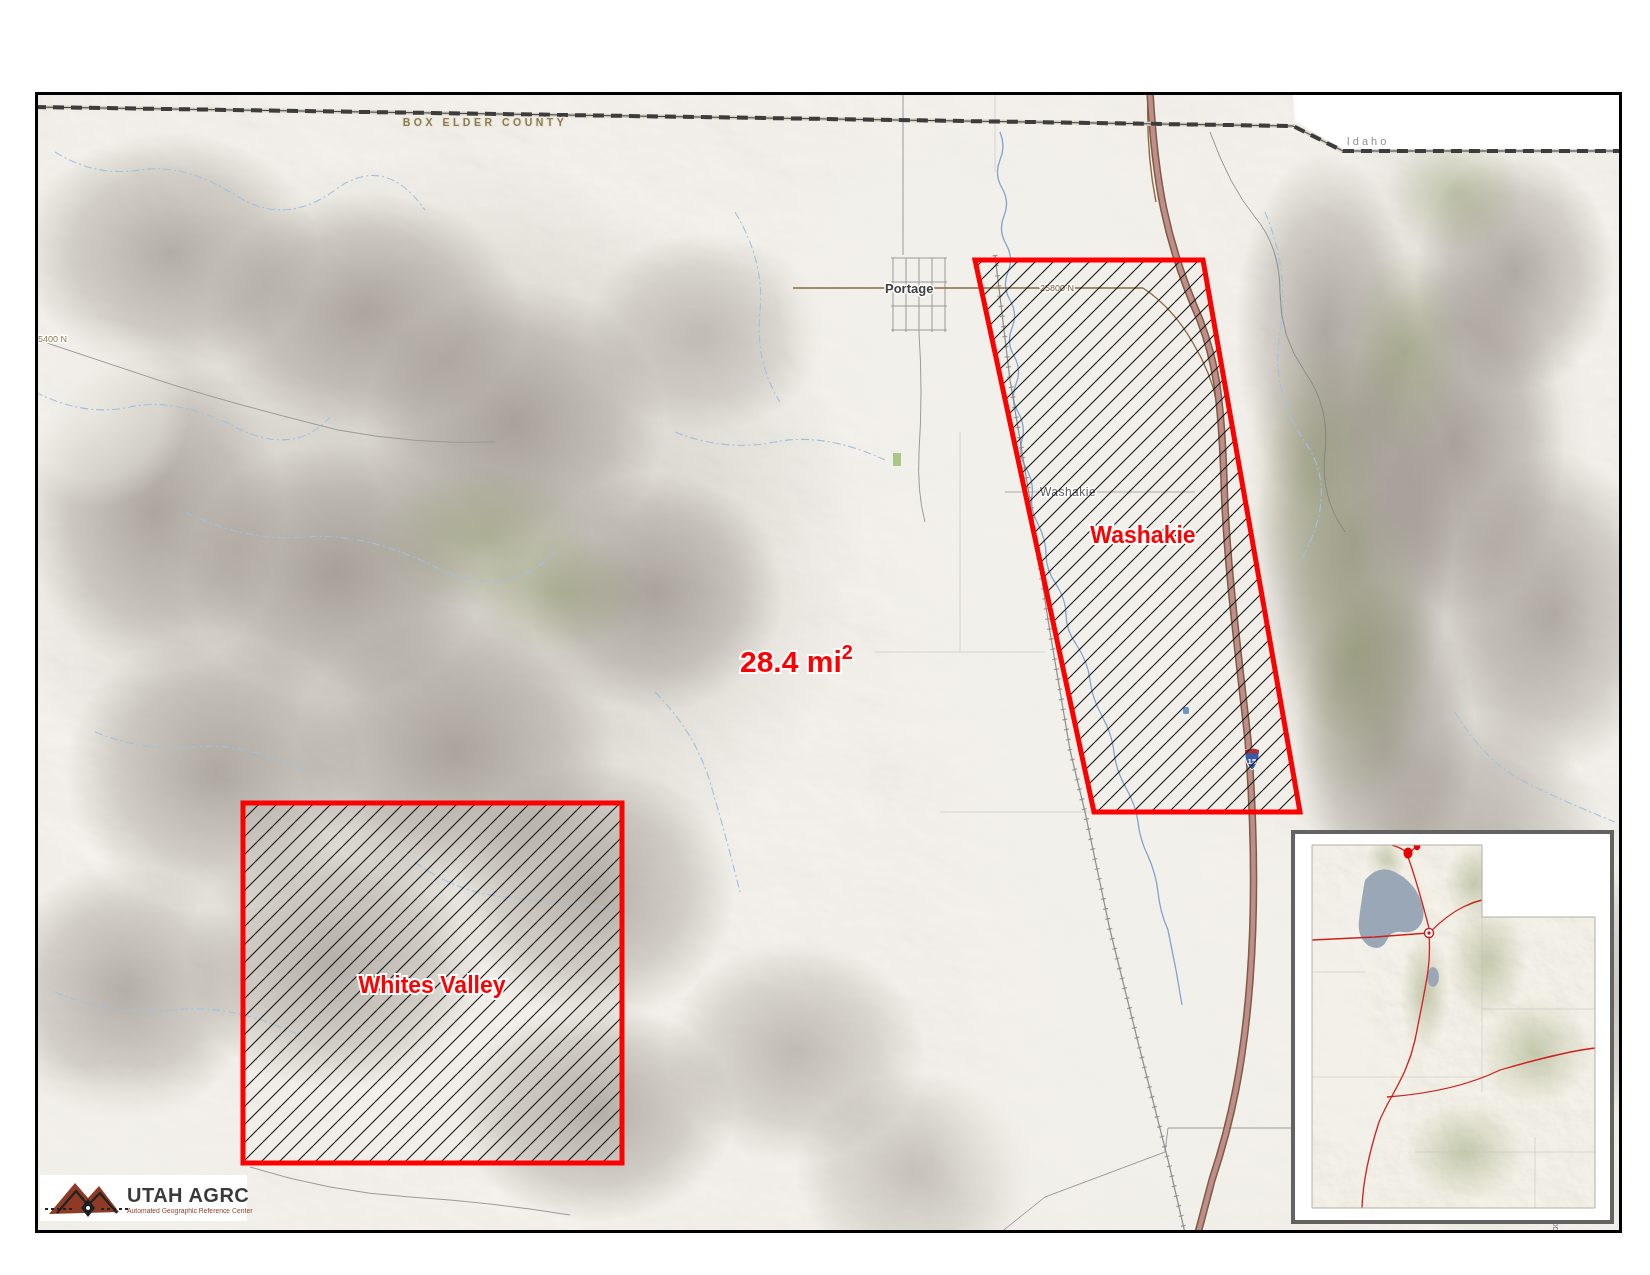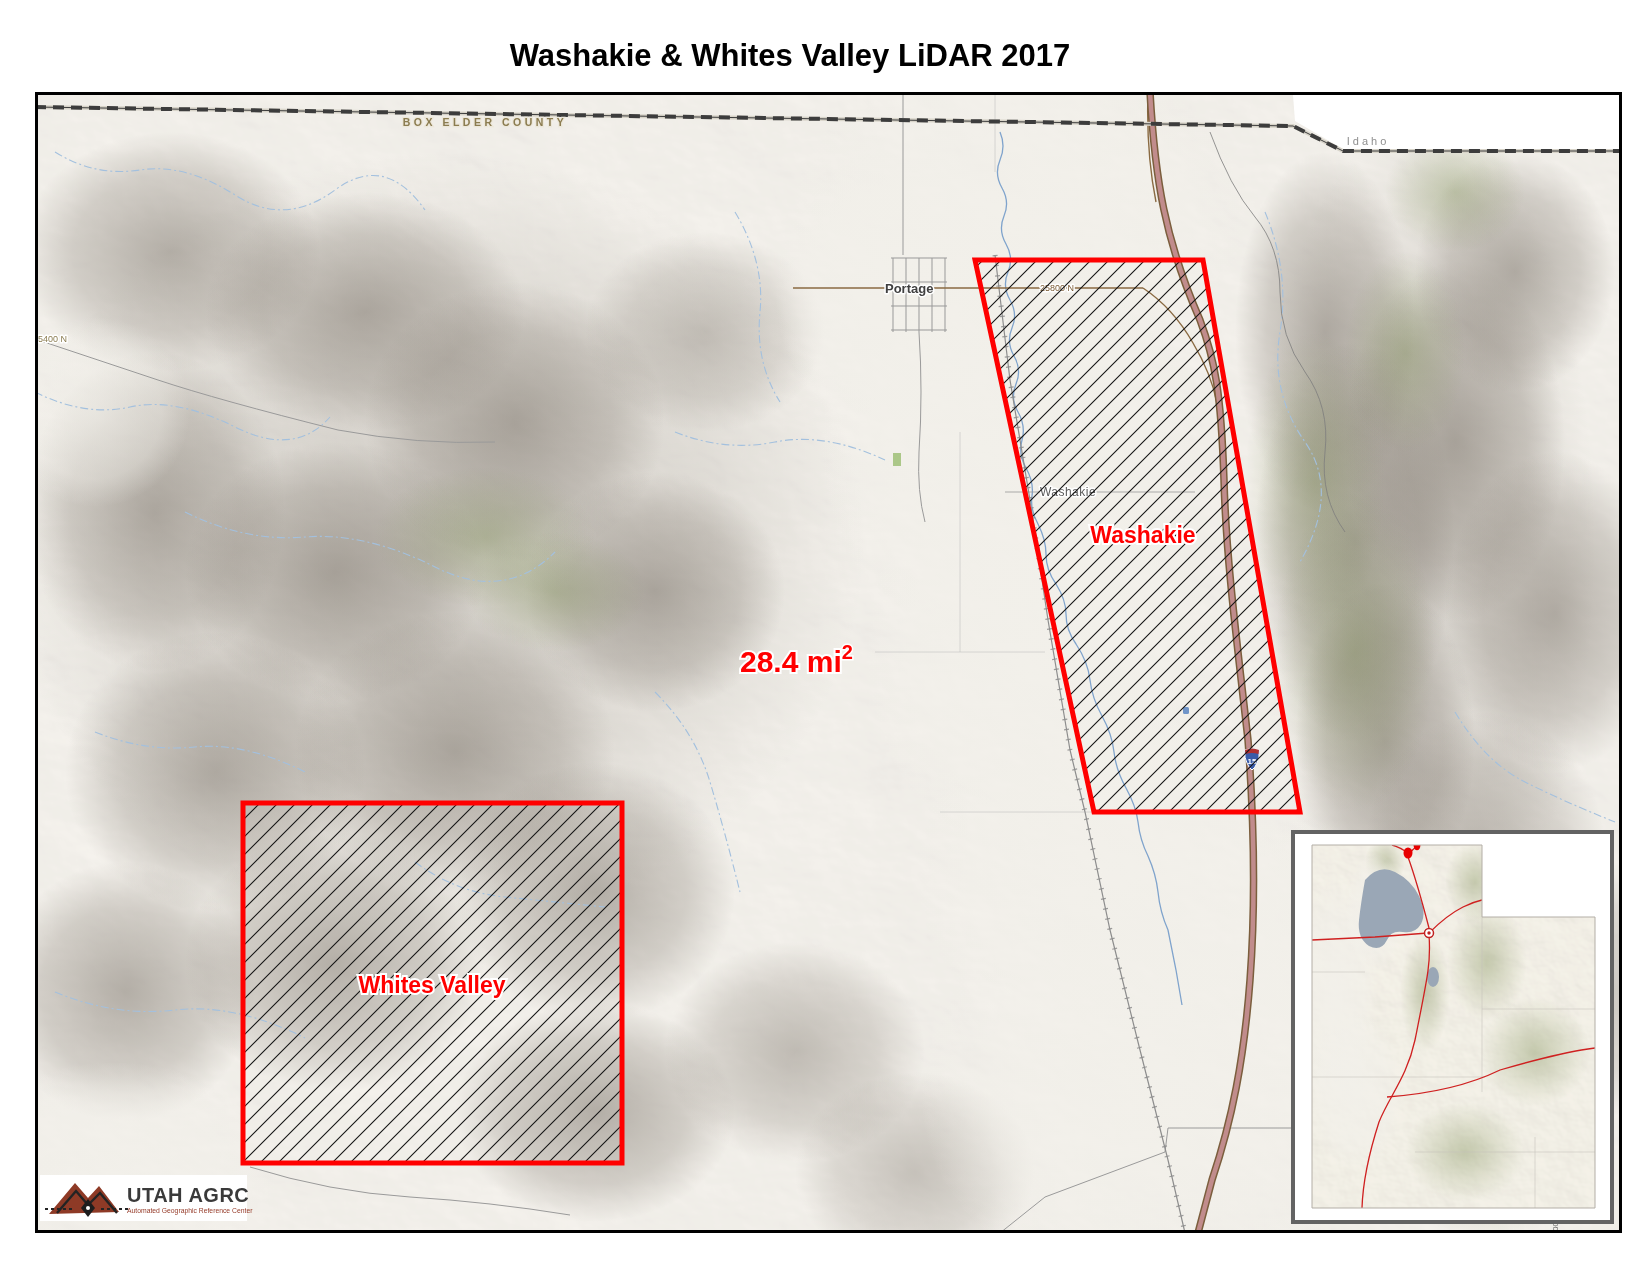--- a/index.html
+++ b/index.html
@@ -20,21 +20,20 @@
   .area-val{font-weight:bold;font-size:30px;fill:#ff0000;paint-order:stroke;stroke:#fff;stroke-width:4px;}
   .area-sup{font-weight:bold;font-size:20px;fill:#ff0000;paint-order:stroke;stroke:#fff;stroke-width:3px;}
   .shield-txt{font-weight:bold;font-size:8px;fill:#fff;text-anchor:middle;}
   .logo-name{font-weight:bold;font-size:20px;fill:#3a3a3a;letter-spacing:.5px;}
   .logo-tag{font-size:6.8px;fill:#953a28;}
 </style>
 </head>
 <body>
 
 <div class="page">
-  <h1 class="map-title">Washakie &amp; Whites Valley LiDAR 2017</h1>
 
   <svg style="position:absolute;left:35px;top:92px;" width="1587" height="1141" viewBox="0 0 1587 1141">
     <defs>
       <filter id="hillshade" x="-5%" y="-5%" width="110%" height="110%">
         <feTurbulence type="fractalNoise" baseFrequency="0.006 0.009" numOctaves="5" seed="3" result="n"></feTurbulence>
         <feDiffuseLighting in="n" lighting-color="#ffffff" surfaceScale="5" diffuseConstant="1.1" result="l">
           <feDistantLight azimuth="315" elevation="48"></feDistantLight>
         </feDiffuseLighting>
         <feColorMatrix in="l" type="matrix" values="0.30 0 0 0 0.64  0.29 0 0 0 0.625  0.27 0 0 0 0.60  0 0 0 0 1"></feColorMatrix>
       </filter>

